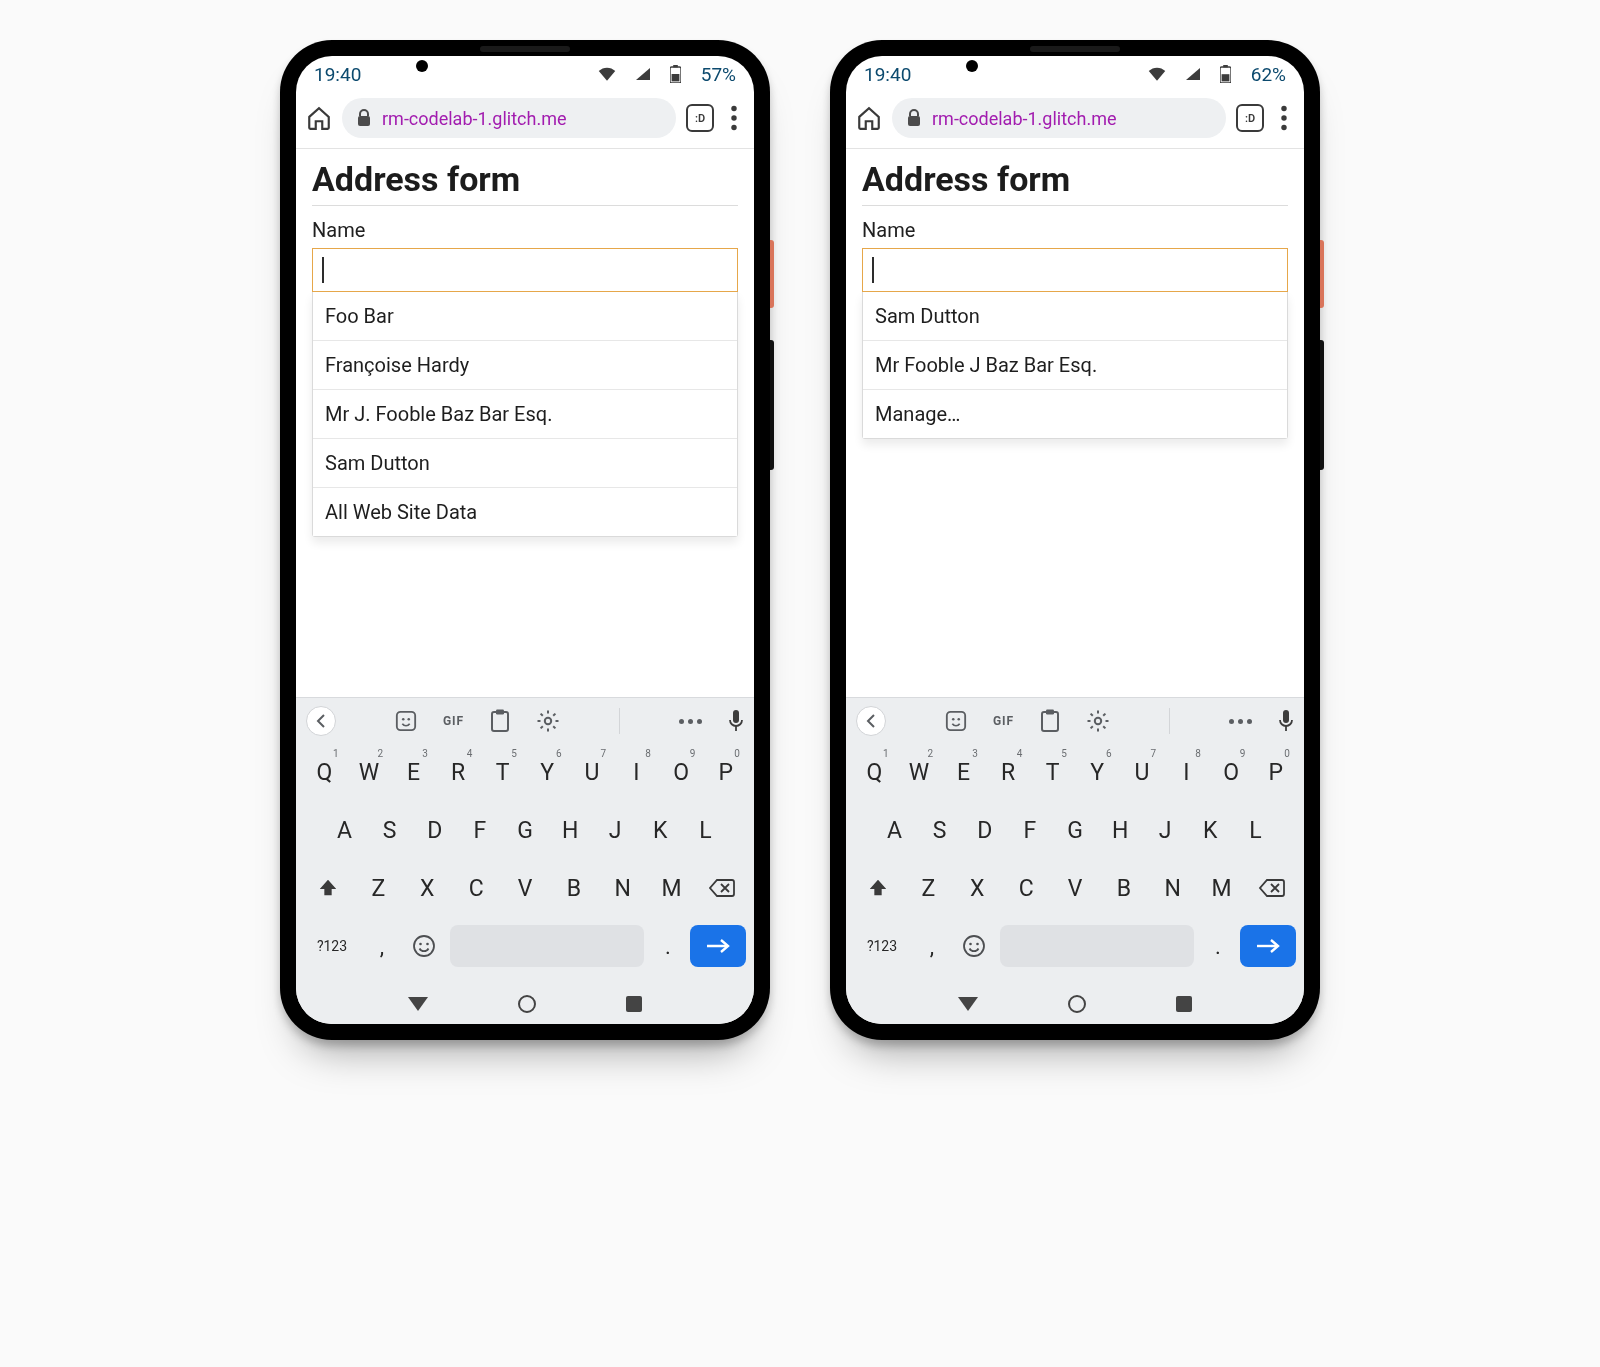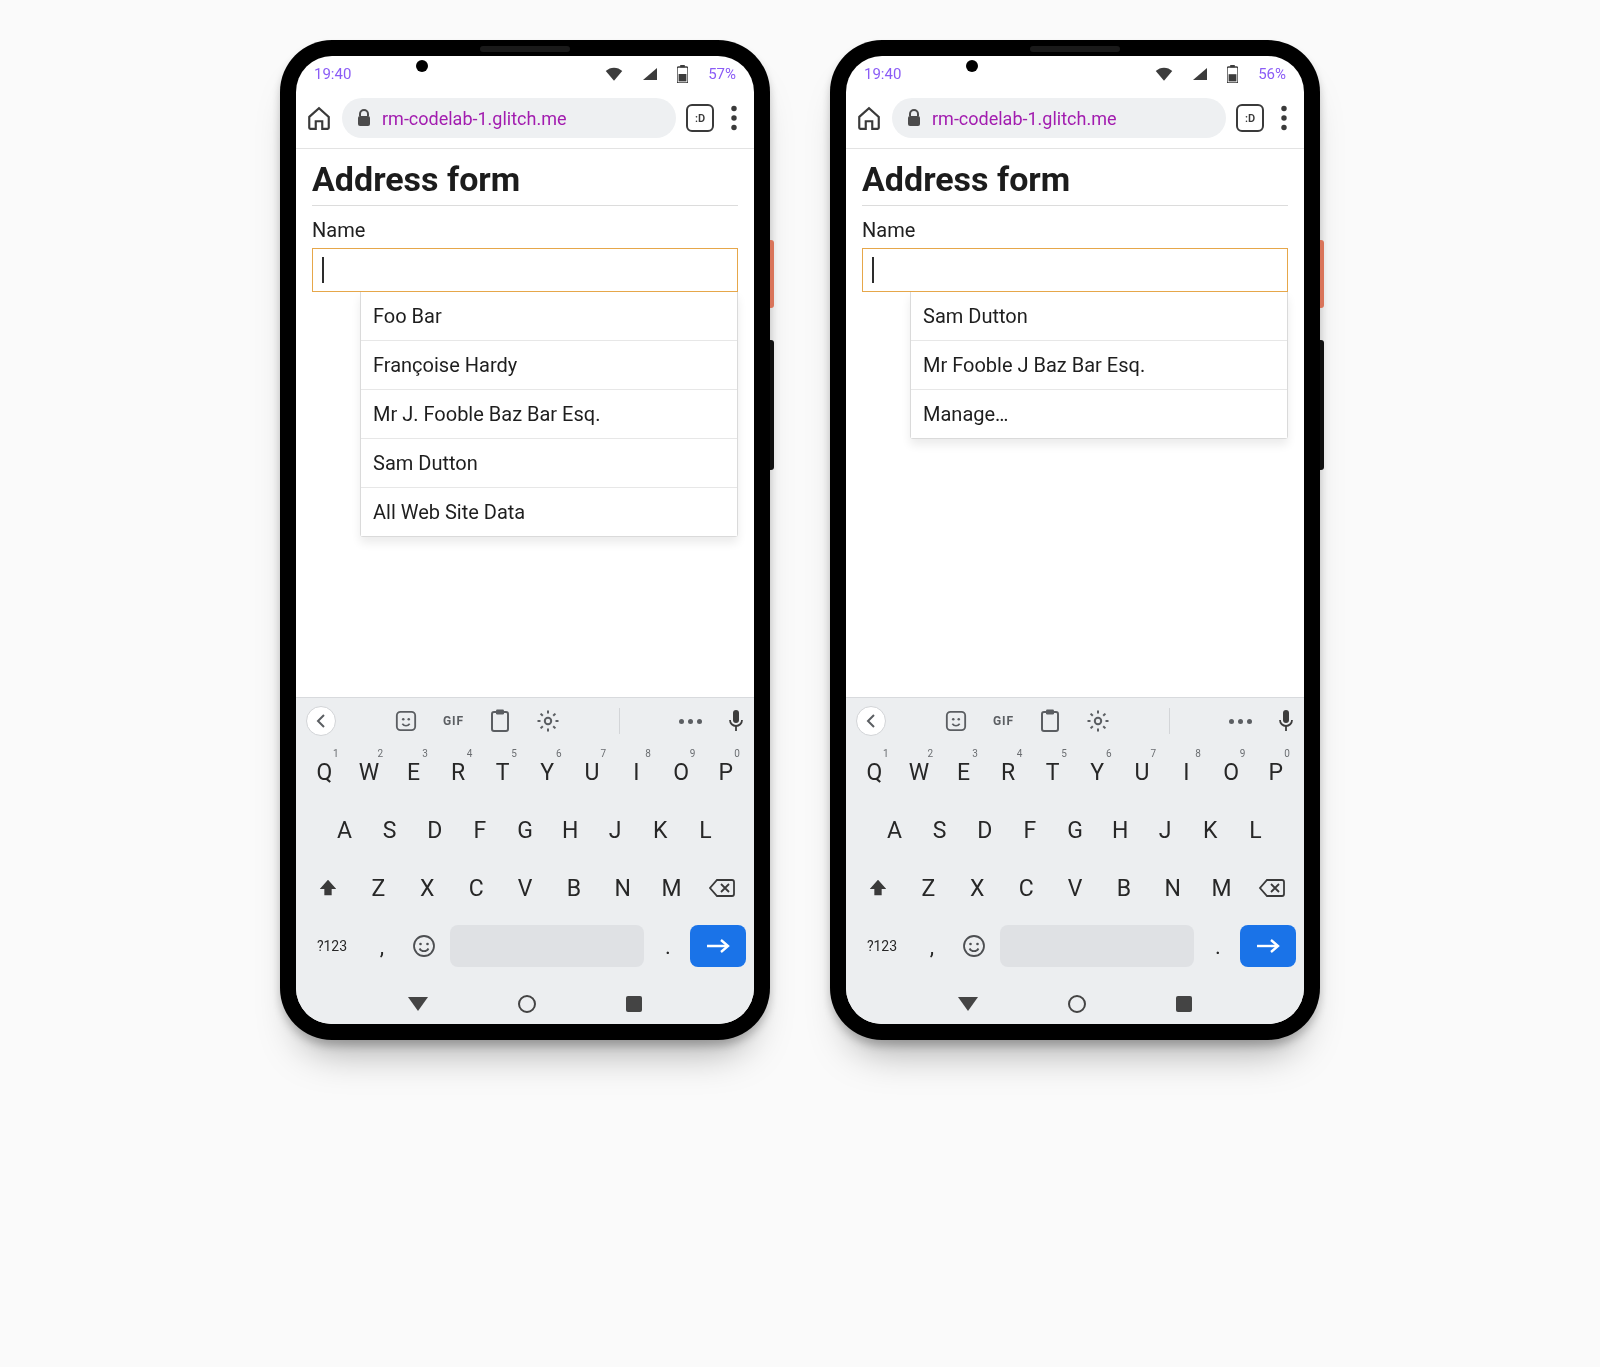--- a/index.html
+++ b/index.html
@@ -34,21 +34,21 @@
     border-radius: 36px;
     overflow: hidden;
     display: flex; flex-direction: column;
     position: relative;
   }
   
   .status-bar {
     height: 36px;
     display: flex; align-items: center; justify-content: space-between;
     padding: 0 18px;
-    font-size: 15px; color: #8b5cf6;
+    font-size: 19px; color: #0c4a6e;
     position: relative;
   }
   .speaker {
     position: absolute; left: 50%; top: 6px; transform: translateX(-50%);
     width: 90px; height: 6px; border-radius: 3px; background: #1a1a1a;
     z-index: 2;
   }
   .camera-dot {
     position: absolute; left: 120px; top: 4px;
     width: 12px; height: 12px; border-radius: 50%; background: #000;
@@ -104,21 +104,20 @@
   }
   .caret {
     position: absolute;
     width: 1.6px; height: 26px; background: #2d2d2d;
   }
   .dropdown {
     border: 1px solid #dadada;
     border-top: none;
     box-shadow: 0 6px 10px rgba(0,0,0,.08);
     border-radius: 0 0 3px 3px;
-    margin-left: 48px;
   }
   .dd-item {
     padding: 12px 12px;
     font-size: 20px; color: #1e1e1e;
     border-top: 1px solid #e7e7e7;
     cursor: pointer;
     background: #fff;
   }
   .dd-item:first-child { border-top: none; }
   
@@ -408,21 +407,21 @@
       <div class="status-right">
         <svg width="18" height="14" viewBox="0 0 24 18">
             <path fill="#3c3c3c" d="M12 18L1 5c6-6 16-6 22 0L12 18z"></path>
           </svg>
         <div class="tri"></div>
         <svg width="11" height="18" viewBox="0 0 11 18">
             <rect x="0" y="2" width="11" height="16" rx="1.5" fill="none" stroke="#3c3c3c" stroke-width="1.4"></rect>
             <rect x="3.2" y="0" width="4.6" height="2.4" fill="#3c3c3c"></rect>
             <rect x="1.6" y="9.2" width="7.8" height="7.2" fill="#3c3c3c"></rect>
           </svg>
-        <span>56%</span>
+        <span>62%</span>
       </div>
     </div>
 
     <div class="browser-bar">
       <svg class="home-icn" width="26" height="26" viewBox="0 0 24 24">
           <path fill="none" stroke="#3a3a3a" stroke-width="2" d="M3 11l9-8 9 8v10a1 1 0 0 1-1 1h-5v-7h-6v7H4a1 1 0 0 1-1-1z"></path>
         </svg>
       <div class="url-pill">
         <svg width="16" height="18" viewBox="0 0 16 18">
             <rect x="2" y="7" width="12" height="10" rx="2" fill="#4c4c4c"></rect>

